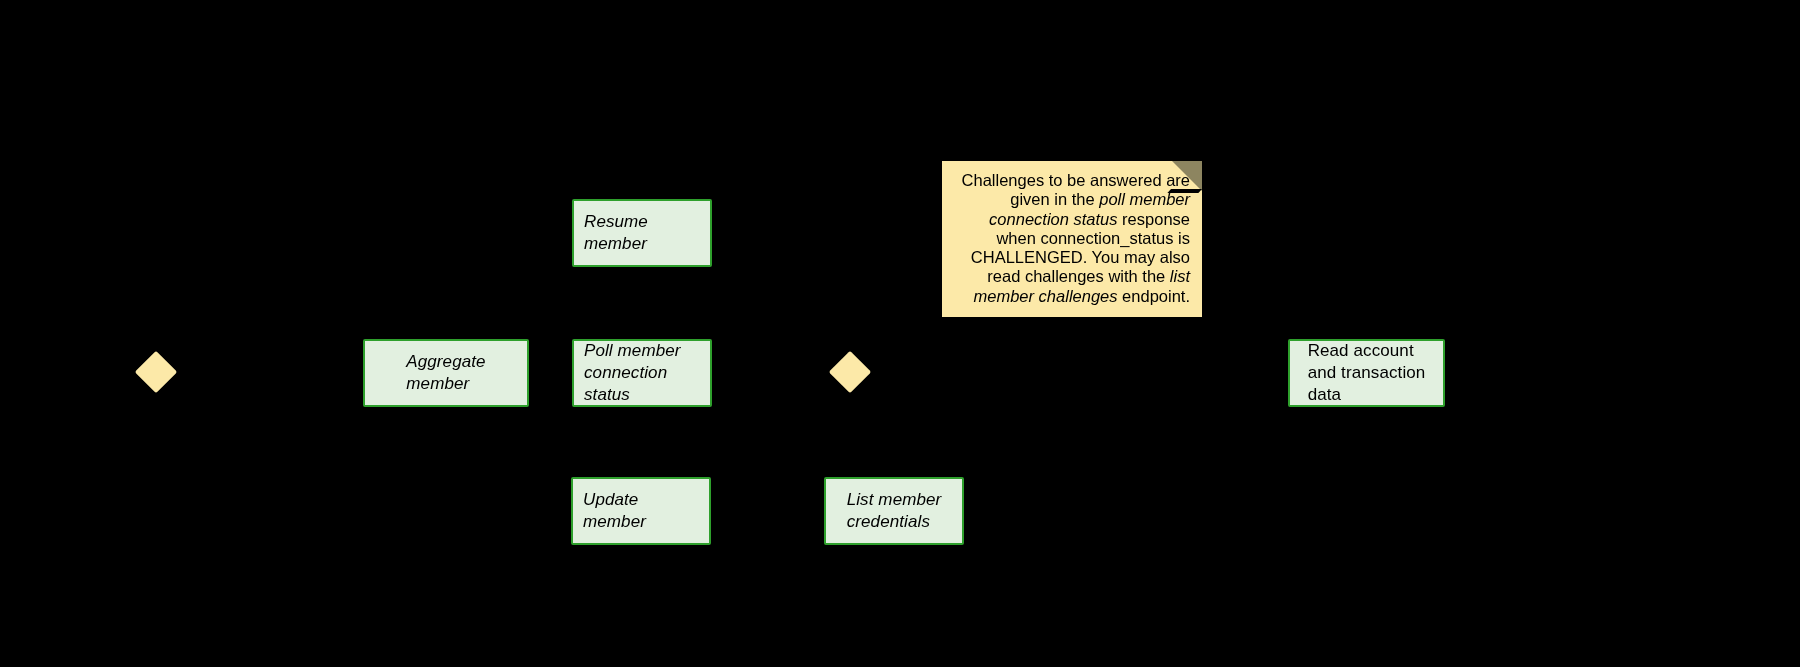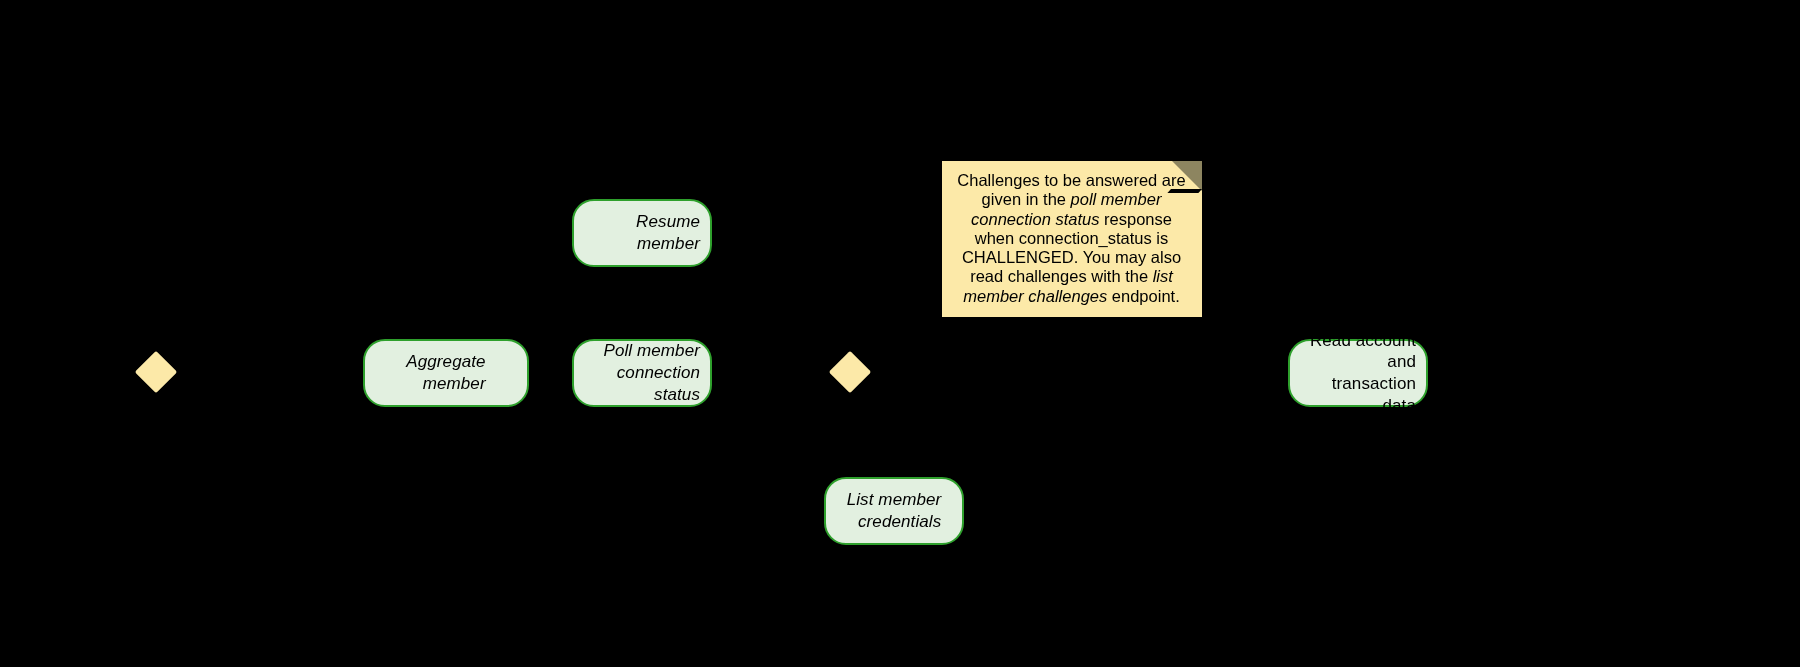--- a/index.html
+++ b/index.html
@@ -18,25 +18,25 @@
     background: #000000;
     overflow: hidden;
   }
 
   
   .node {
     position: absolute;
     box-sizing: border-box;
     background: #e2f0e0;
     border: 2px solid #2ea02c;
-    border-radius: 22px;
+    border-radius: 2px;
     display: flex;
     align-items: center;
     justify-content: center;
-    text-align: right;
+    text-align: left;
     color: #000000;
     font-size: 17px;
     line-height: 1.28;
     font-style: italic;
     padding: 10px 10px;
     letter-spacing: 0.1px;
   }
   .node.upright { font-style: normal; }
   .node-label {
     display: block;
@@ -53,21 +53,21 @@
 
   
   .note {
     position: absolute;
     box-sizing: border-box;
     background: #fce9a8;
     color: #000000;
     font-size: 16.5px;
     line-height: 1.17;
     padding: 10px 12px 10px 11px;
-    text-align: center;
+    text-align: right;
   }
   .note-text { display: block; }
   .note-text i { font-style: italic; }
   .note-fold {
     position: absolute;
     top: 0;
     right: 0;
     width: 0;
     height: 0;
     border-left: 30px solid transparent;
@@ -95,25 +95,28 @@
       <span class="node-label">Aggregate
 member</span>
     </div>
     <div class="node" style="left: 572px; top: 199px; width: 140px; height: 68px; background: rgb(226, 240, 224); border-color: rgb(46, 160, 44);">
       <span class="node-label">Resume member</span>
     </div>
     <div class="node" style="left: 572px; top: 339px; width: 140px; height: 68px; background: rgb(226, 240, 224); border-color: rgb(46, 160, 44);">
       <span class="node-label">Poll member
 connection status</span>
     </div>
+    <div class="node" style="left: 571px; top: 477px; width: 140px; height: 68px; background: rgb(226, 240, 224); border-color: rgb(46, 160, 44);">
+      <span class="node-label">Update member</span>
+    </div>
     <div class="node" style="left: 780px; top: 477px; width: 140px; height: 68px; background: rgb(226, 240, 224); border-color: rgb(46, 160, 44); margin-left: 44px;">
       <span class="node-label">List member
 credentials</span>
     </div>
-    <div class="node upright" style="left: 1288px; top: 339px; width: 140px; height: 68px; background: rgb(226, 240, 224); border-color: rgb(46, 160, 44);">
+    <div class="node upright" style="left: 1288px; top: 339px; width: 157px; height: 68px; background: rgb(226, 240, 224); border-color: rgb(46, 160, 44);">
       <span class="node-label">Read account
 and transaction
 data</span>
     </div>
     <div class="note" style="left: 942px; top: 161px; width: 260px; height: 156px; background: rgb(252, 233, 168);">
       <span class="note-text"><span>Challenges to be answered are given in the </span><i>poll member connection status</i><span> response when connection_status is CHALLENGED. You may also read challenges with the </span><i>list member challenges</i><span> endpoint.</span></span>
       <div class="note-fold" style="border-top-color: rgb(141, 133, 96);"></div>
       <div class="note-fold-edge" style="background: rgb(0, 0, 0);"></div>
     </div>
   </div>

